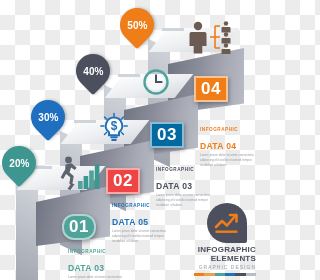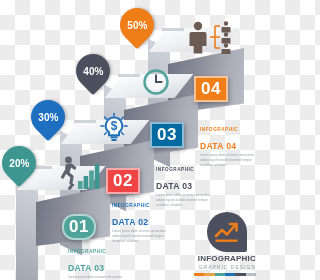--- a/index.html
+++ b/index.html
@@ -183,21 +183,21 @@
   </div>
 
   <div class="caption c01" style="left:68px;top:250px;">
     <div class="cap-top">INFOGRAPHIC</div>
     <div class="cap-main">DATA 03</div>
     <div class="cap-body">Lorem ipsum dolor sit amet consectetur adipiscing elit sed do eiusmod tempor incididunt ut labore et dolore magna aliqua.</div>
   </div>
 
   <div class="caption c02" style="left:112px;top:204px;">
     <div class="cap-top">INFOGRAPHIC</div>
-    <div class="cap-main">DATA 02</div>
+    <div class="cap-main">DATA 05</div>
     <div class="cap-body">Lorem ipsum dolor sit amet consectetur adipiscing elit sed do eiusmod tempor incididunt ut labore.</div>
   </div>
 
   <div class="caption c03" style="left:156px;top:168px;">
     <div class="cap-top">INFOGRAPHIC</div>
     <div class="cap-main">DATA 03</div>
     <div class="cap-body">Lorem ipsum dolor sit amet consectetur adipiscing elit sed do eiusmod tempor incididunt ut labore.</div>
   </div>
 
   <div class="caption c04" style="left:200px;top:128px;">
@@ -208,20 +208,21 @@
 
   <div id="logo">
     <div class="logo-pin">
       <svg width="26" height="22" viewBox="0 0 26 22">
         <path d="M2 15l6-6 5 4.5L22 3" fill="none" stroke="#ef7d18" stroke-width="2.6" stroke-linecap="round" stroke-linejoin="round"></path>
         <path d="M16 3h6.5v6.5" fill="none" stroke="#ef7d18" stroke-width="2.6" stroke-linecap="round" stroke-linejoin="round"></path>
         <rect x="1.5" y="18.5" width="22" height="2.4" fill="#ef7d18"></rect>
       </svg>
     </div>
     <div class="logo-l1">INFOGRAPHIC</div>
+    <div class="logo-l2">ELEMENTS</div>
     <div class="logo-l3">GRAPHIC DESIGN</div>
     <div class="swatches" id="swatch-strip">
         <i style="background: rgb(239, 125, 24);"></i>
         <i style="background: rgb(232, 162, 74);"></i>
         <i style="background: rgb(79, 163, 154);"></i>
         <i style="background: rgb(33, 113, 184);"></i>
         <i style="background: rgb(75, 79, 94);"></i>
         <i style="background: rgb(184, 188, 196);"></i>
       </div>
   </div>

